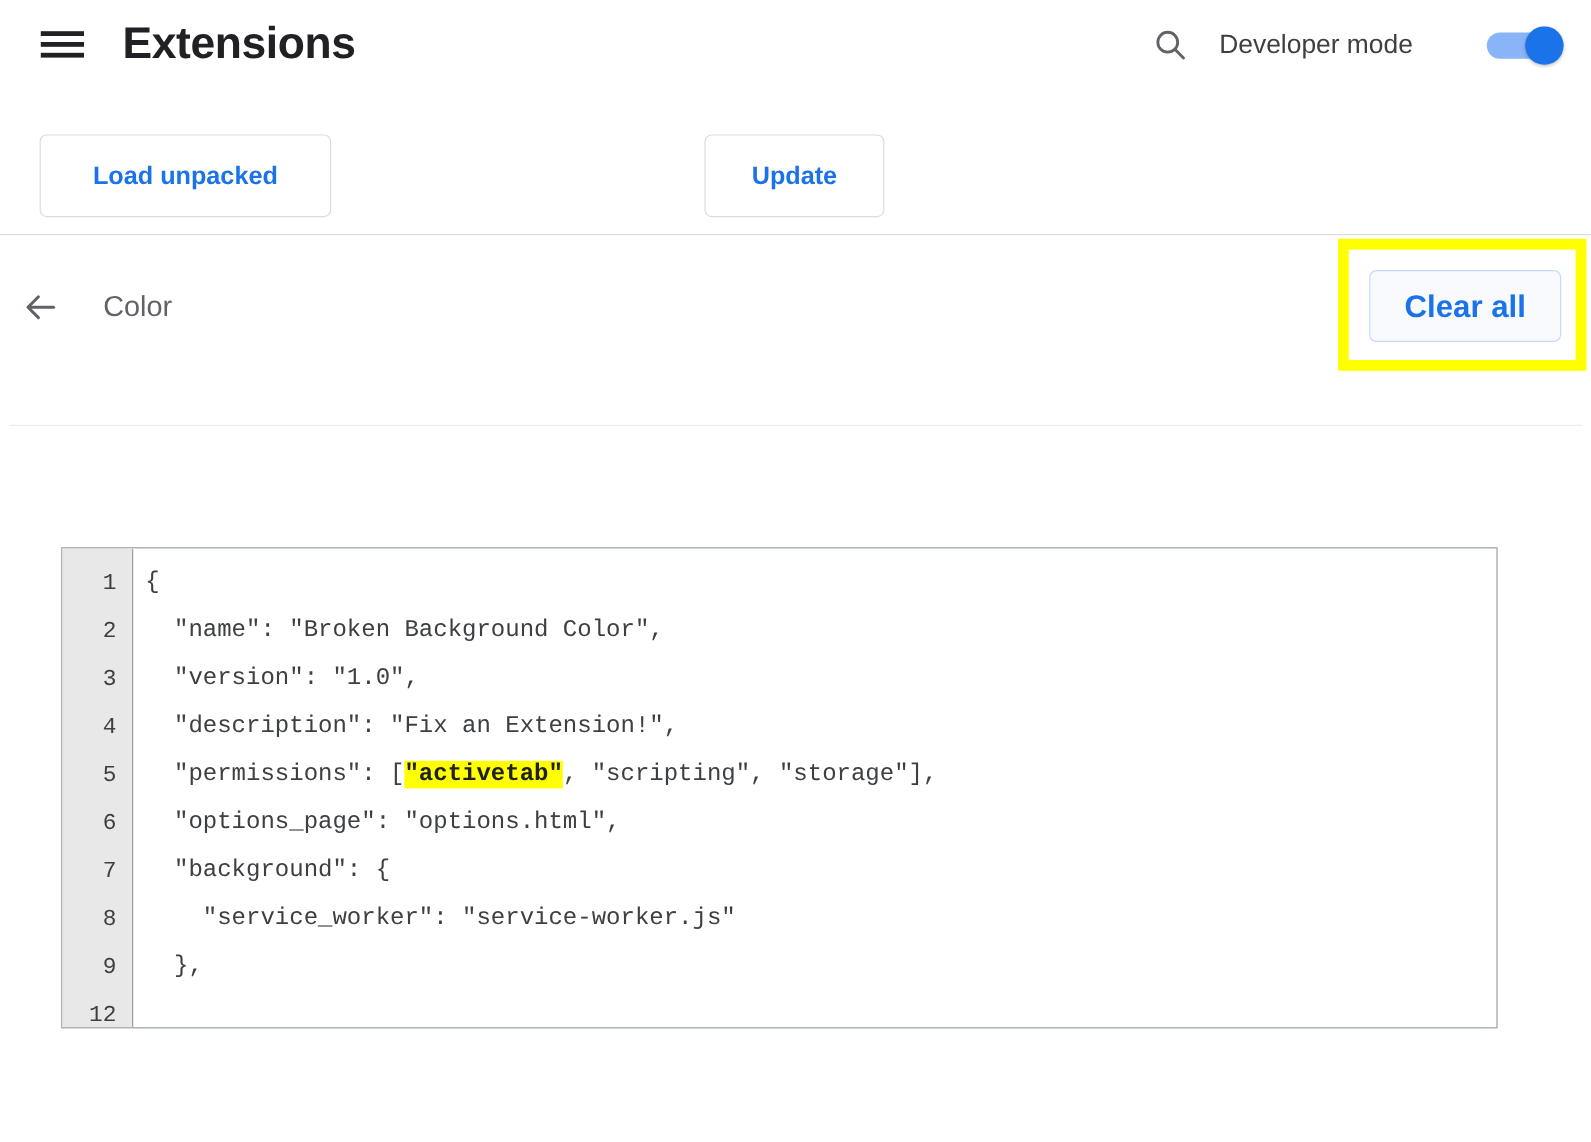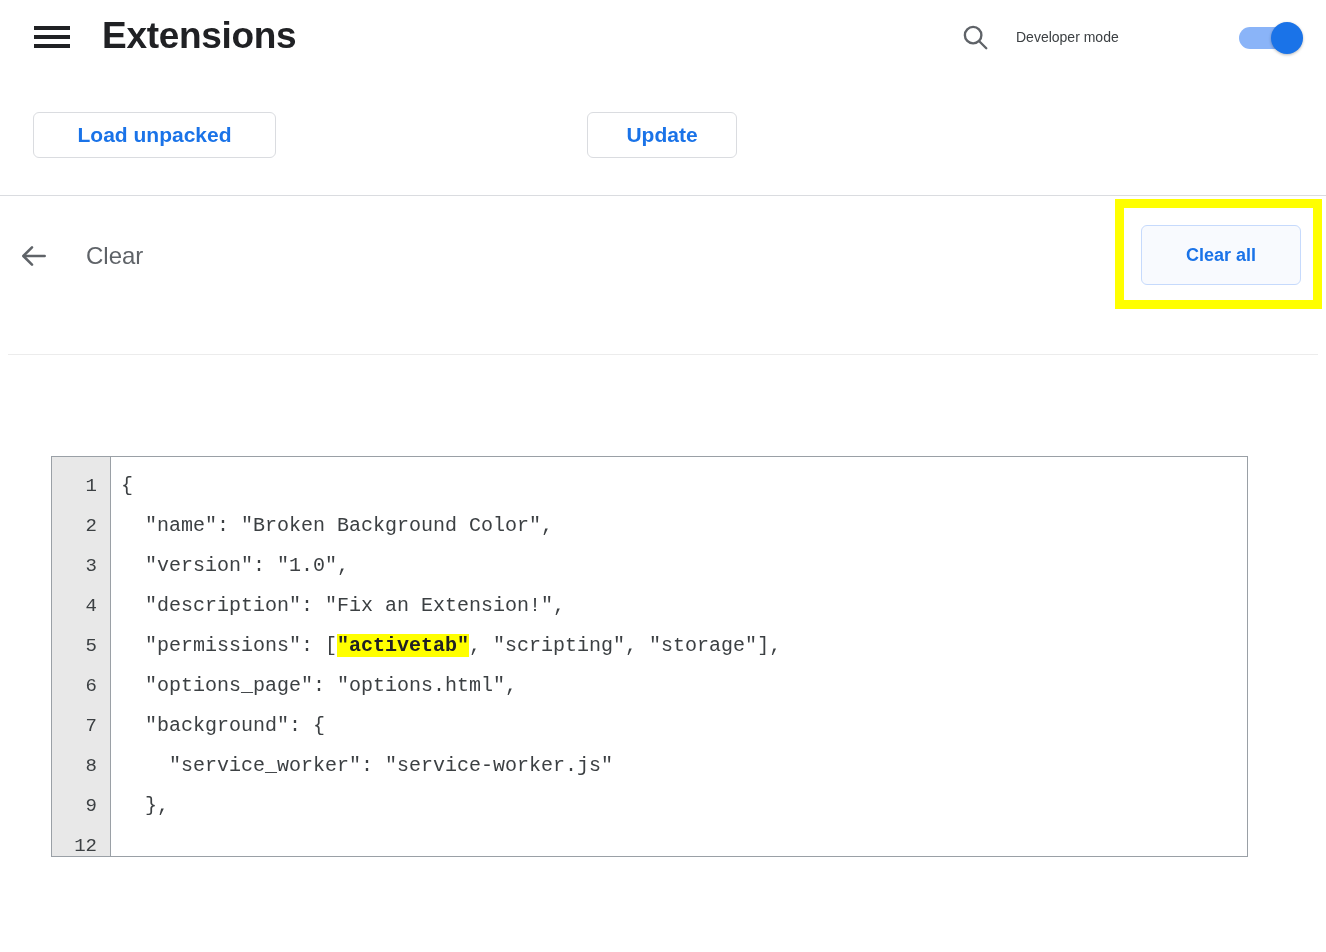--- a/index.html
+++ b/index.html
@@ -65,21 +65,21 @@
     height: 40px;
     cursor: pointer;
     display: flex;
     align-items: center;
     justify-content: center;
   }
   .dev-mode-label {
     position: absolute;
     left: 1016px;
     top: 22px;
-    font-size: 14px;
+    font-size: 22px;
     color: #3c4043;
     line-height: 30px;
     white-space: nowrap;
   }
   .toggle {
     position: absolute;
     left: 1239px;
     top: 22px;
     width: 70px;
     height: 32px;
@@ -107,21 +107,21 @@
   
   .action-row {
     position: absolute;
     left: 0; top: 75px;
     width: 1326px;
     height: 120px;
   }
   .pill-btn {
     position: absolute;
     top: 37px;
-    height: 46px;
+    height: 69px;
     border: 1px solid #dadce0;
     border-radius: 6px;
     background: #ffffff;
     color: #1a73e8;
     font-family: "Liberation Sans", sans-serif;
     font-size: 21px;
     font-weight: bold;
     cursor: pointer;
     display: flex;
     align-items: center;
@@ -186,21 +186,21 @@
     position: absolute;
     left: 1141px;
     top: 225px;
     width: 160px;
     height: 60px;
     border: 1px solid #c6dafc;
     border-radius: 6px;
     background: #f8fafe;
     color: #1a73e8;
     font-family: "Liberation Sans", sans-serif;
-    font-size: 18px;
+    font-size: 26px;
     font-weight: bold;
     cursor: pointer;
     display: flex;
     align-items: center;
     justify-content: center;
     padding: 0;
     box-sizing: border-box;
   }
 
   .divider-light {
@@ -352,21 +352,21 @@
 
 <div class="divider-main"></div>
 
 <div class="errors-header">
   <div class="back-arrow">
     <svg width="32" height="32" viewBox="0 0 24 24" aria-hidden="true">
       <line x1="20" y1="12" x2="4.5" y2="12" stroke="#5f6368" stroke-width="1.9" stroke-linecap="round"></line>
       <polyline points="10.5,5.5 4,12 10.5,18.5" fill="none" stroke="#5f6368" stroke-width="1.9" stroke-linecap="round" stroke-linejoin="round"></polyline>
     </svg>
   </div>
-  <div class="errors-title">Clear</div>
+  <div class="errors-title">Color</div>
 </div>
 
 <button id="btn-clear-all">Clear all</button>
 <div class="highlight-box"></div>
 
 <div class="divider-light"></div>
 
 <div class="error-item">
   <div class="warn-icon">
     <svg width="36" height="32" viewBox="0 0 36 32" aria-hidden="true">

